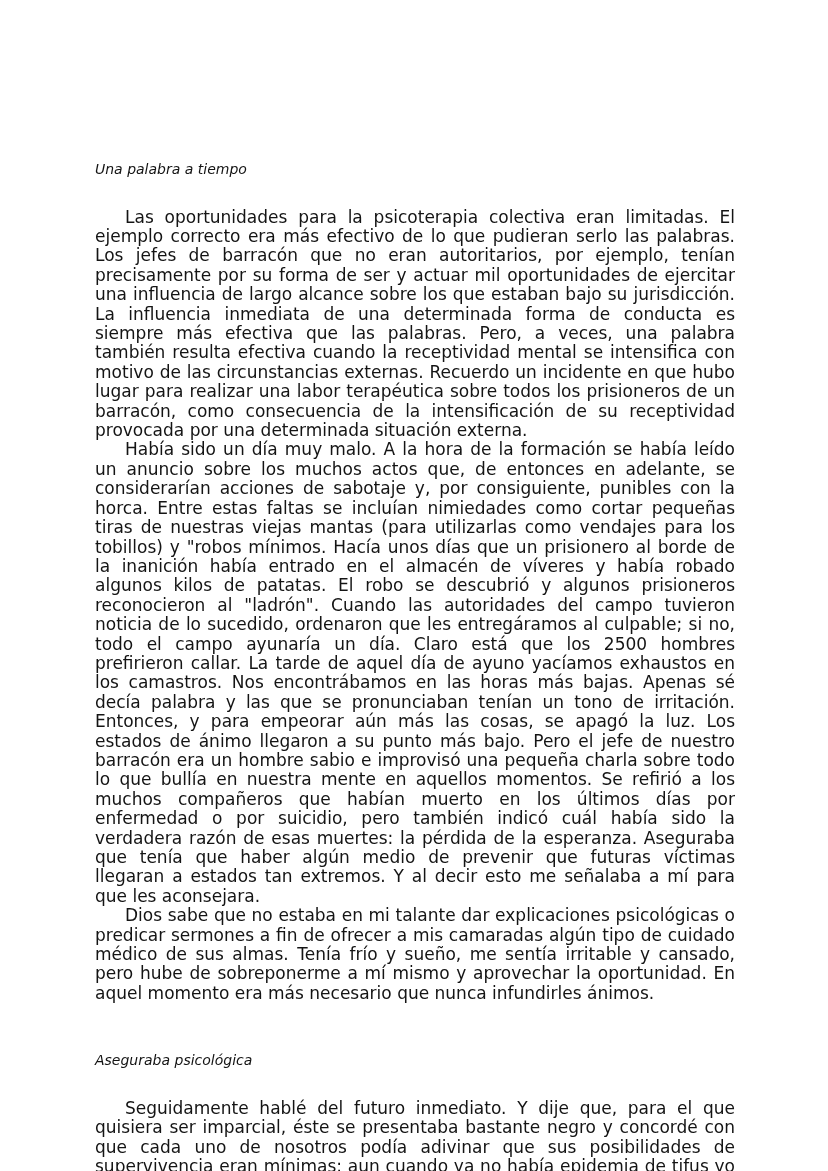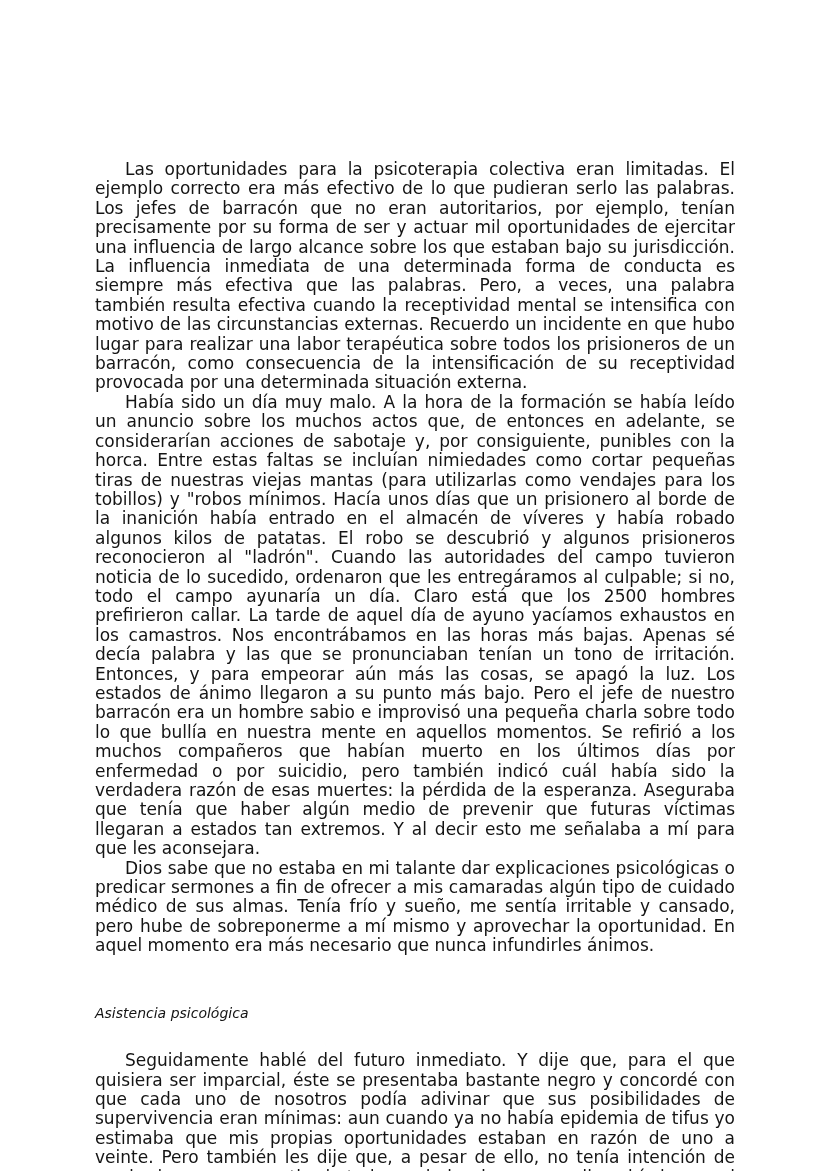--- a/index.html
+++ b/index.html
@@ -37,24 +37,25 @@
     text-indent: 30px;
     margin: 0;
     color: #141414;
   }
 </style>
 </head>
 <body>
 
 <div class="page">
 
+  <h2 class="section-heading">Una palabra a tiempo</h2>
 
   <p class="body-paragraph">Las oportunidades para la psicoterapia colectiva eran limitadas. El ejemplo correcto era más efectivo de lo que pudieran serlo las palabras. Los jefes de barracón que no eran autoritarios, por ejemplo, tenían precisamente por su forma de ser y actuar mil oportunidades de ejercitar una influencia de largo alcance sobre los que estaban bajo su jurisdicción. La influencia inmediata de una determinada forma de conducta es siempre más efectiva que las palabras. Pero, a veces, una palabra también resulta efectiva cuando la receptividad mental se intensifica con motivo de las circunstancias externas. Recuerdo un incidente en que hubo lugar para realizar una labor terapéutica sobre todos los prisioneros de un barracón, como consecuencia de la intensificación de su receptividad provocada por una determinada situación externa.</p>
 
   <p class="body-paragraph">Había sido un día muy malo. A la hora de la formación se había leído un anuncio sobre los muchos actos que, de entonces en adelante, se considerarían acciones de sabotaje y, por consiguiente, punibles con la horca. Entre estas faltas se incluían nimiedades como cortar pequeñas tiras de nuestras viejas mantas (para utilizarlas como vendajes para los tobillos) y "robos mínimos. Hacía unos días que un prisionero al borde de la inanición había entrado en el almacén de víveres y había robado algunos kilos de patatas. El robo se descubrió y algunos prisioneros reconocieron al "ladrón". Cuando las autoridades del campo tuvieron noticia de lo sucedido, ordenaron que les entregáramos al culpable; si no, todo el campo ayunaría un día. Claro está que los 2500 hombres prefirieron callar. La tarde de aquel día de ayuno yacíamos exhaustos en los camastros. Nos encontrábamos en las horas más bajas. Apenas sé decía palabra y las que se pronunciaban tenían un tono de irritación. Entonces, y para empeorar aún más las cosas, se apagó la luz. Los estados de ánimo llegaron a su punto más bajo. Pero el jefe de nuestro barracón era un hombre sabio e improvisó una pequeña charla sobre todo lo que bullía en nuestra mente en aquellos momentos. Se refirió a los muchos compañeros que habían muerto en los últimos días por enfermedad o por suicidio, pero también indicó cuál había sido la verdadera razón de esas muertes: la pérdida de la esperanza. Aseguraba que tenía que haber algún medio de prevenir que futuras víctimas llegaran a estados tan extremos. Y al decir esto me señalaba a mí para que les aconsejara.</p>
 
   <p class="body-paragraph">Dios sabe que no estaba en mi talante dar explicaciones psicológicas o predicar sermones a fin de ofrecer a mis camaradas algún tipo de cuidado médico de sus almas. Tenía frío y sueño, me sentía irritable y cansado, pero hube de sobreponerme a mí mismo y aprovechar la oportunidad. En aquel momento era más necesario que nunca infundirles ánimos.</p>
 
-  <h2 class="section-heading second">Asistencia psicológica</h2>
+  <h2 class="section-heading second">Aseguraba psicológica</h2>
 
   <p class="body-paragraph">Seguidamente hablé del futuro inmediato. Y dije que, para el que quisiera ser imparcial, éste se presentaba bastante negro y concordé con que cada uno de nosotros podía adivinar que sus posibilidades de supervivencia eran mínimas: aun cuando ya no había epidemia de tifus yo estimaba que mis propias oportunidades estaban en razón de uno a veinte. Pero también les dije que, a pesar de ello, no tenía intención de perder la esperanza y tirarlo todo por la borda, pues nadie sabía lo que el futuro podía depararle y todavía menos la hora siguiente. Y aun cuando no cabía esperar ningún acontecimiento militar importante en los días sucesivos, quiénes mejor que nosotros, con nuestra larga experiencia en los campos para saber que a veces se ofrecían, de repente, grandes oportunidades, cuando menos a nivel individual. Por ejemplo, cabía la posibilidad de que, inesperadamente, uno fuera destinado a un grupo especial que gozara de condiciones laborales particularmente</p>
 
 </div>
 
 </body></html>

